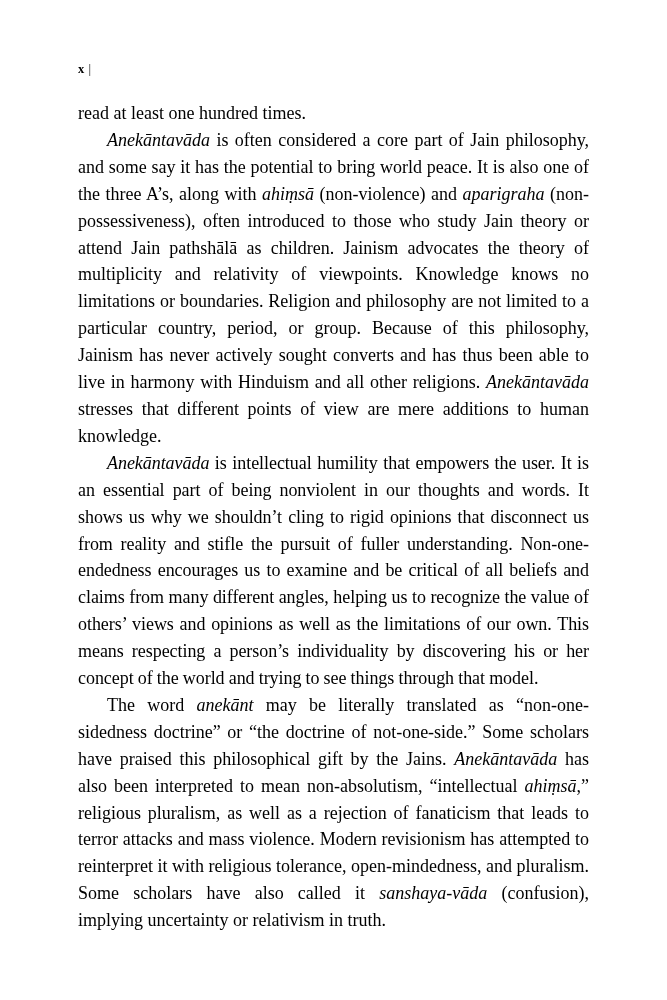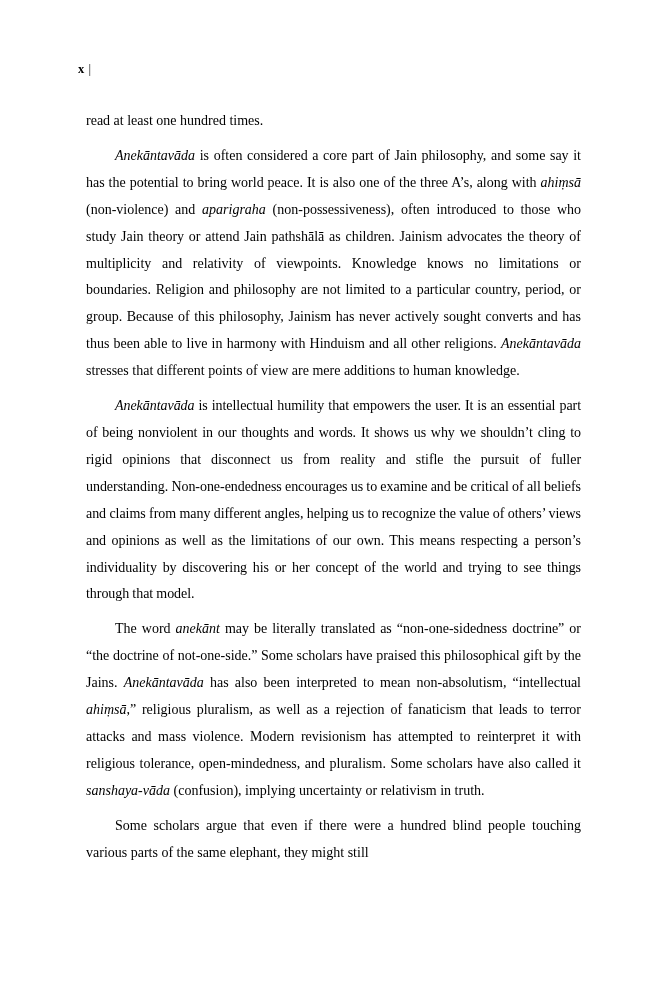--- a/index.html
+++ b/index.html
@@ -49,23 +49,23 @@
 
   
   .text-block {
     position: absolute;
     left: 78px;
     top: 100px;
     width: 511px;
   }
 
   p.para {
-    margin: 8px;
+    margin: 0;
     padding: 0;
-    font-size: 14px;
+    font-size: 18px;
     line-height: 26.9px;
     text-align: justify;
     text-justify: inter-word;
     hyphens: manual;
     -webkit-hyphens: manual;
   }
 
   p.para.indent {
     text-indent: 29px;
   }
@@ -98,16 +98,15 @@
 
   <div class="running-header">
     <span class="folio">x</span><span class="folio-rule">|</span>
   </div>
 
   <div class="text-block">
     <p class="para flush"><span>read at least one hundred times.</span></p>
     <p class="para indent"><i>Anekāntavāda</i><span> is often considered a core part of Jain philosophy, and some say it has the potential to bring world peace. It is also one of the three A’s, along with </span><i>ahiṃsā</i><span> (non-violence) and </span><i>aparigraha</i><span> (non-possessiveness), often introduced to those who study Jain theory or attend Jain pathshālā as children. Jainism advocates the theory of multiplicity and relativity of viewpoints. Knowledge knows no limitations or boundaries. Religion and philosophy are not limited to a particular country, period, or group. Because of this philosophy, Jainism has never actively sought converts and has thus been able to live in harmony with Hinduism and all other religions. </span><i>Anekāntavāda</i><span> stresses that different points of view are mere additions to human knowledge.</span></p>
     <p class="para indent tight"><i>Anekāntavāda</i><span> is intellectual humility that empowers the user. It is an essential part of being nonviolent in our thoughts and words. It shows us why we shouldn’t cling to rigid opinions that disconnect us from reality and stifle the pursuit of fuller understanding. Non-one-endedness encourages us to examine and be critical of all beliefs and claims from many different angles, helping us to recognize the value of others’ views and opinions as well as the limitations of our own. This means respecting a person’s individuality by discovering his or her concept of the world and trying to see things through that model.</span></p>
     <p class="para indent"><span>The word </span><i>anekānt</i><span> may be literally translated as “non-one-sidedness doctrine” or “the doctrine of not-one-side.” Some scholars have praised this philosophical gift by the Jains. </span><i>Anekāntavāda</i><span> has also been interpreted to mean non-absolutism, “intellectual </span><i>ahiṃsā</i><span>,” religious pluralism, as well as a rejection of fanaticism that leads to terror attacks and mass violence. Modern revisionism has attempted to reinterpret it with religious tolerance, open-mindedness, and pluralism. Some scholars have also called it </span><i>sanshaya-vāda</i><span> (confusion), implying uncertainty or relativism in truth.</span></p>
-    <p class="para indent para-last"><span>Some scholars argue that even if there were a hundred blind people touching various parts of the same elephant, they might still</span></p>
   </div>
 
 </div>
 
 </body></html>

